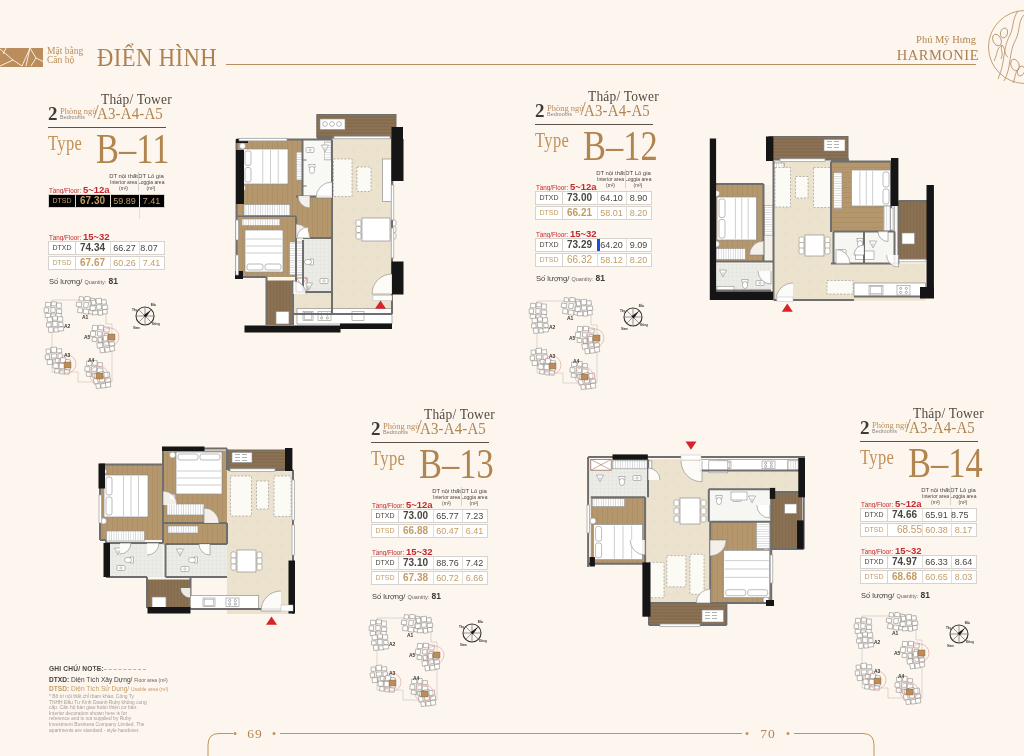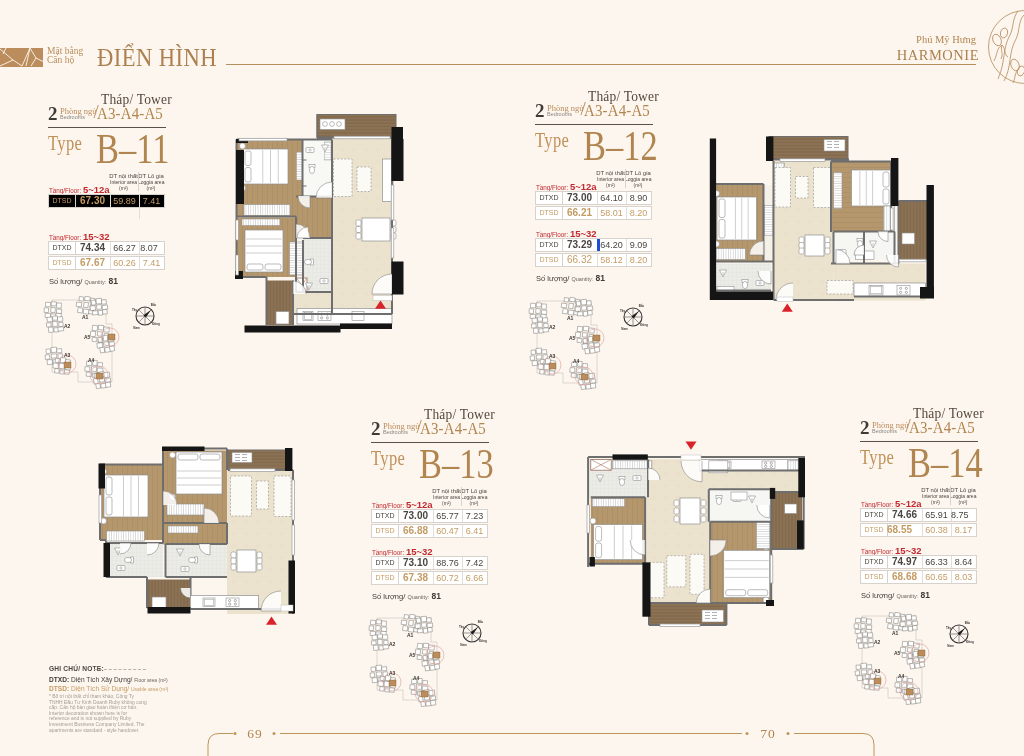--- a/index.html
+++ b/index.html
@@ -206,21 +206,21 @@
 
 <div class="abs" style="left:861px;top:498px;font-size:6.3px;color:#c2282e">Tầng/Floor: <span style="font-size:9.5px;font-weight:700">5~12a</span></div>
 <div class="abs" style="left:860px;top:508px;width:117px;height:14px;background:#fff;border:1px solid #d7d2cb;box-sizing:border-box;">
 <div class="abs" style="left:0;top:0;width:26px;height:12px;border-right:1px solid #d7d2cb;font-size:7px;line-height:12px;text-align:center;color:#4a453f">DTXD</div>
 <div class="abs" style="left:26px;top:0;width:35px;height:12px;border-right:1px solid #e3ded7;font-size:10px;font-weight:700;line-height:12px;text-align:center;color:#4a453f">74.66</div>
 <div class="abs" style="left:61px;top:0;width:29px;height:12px;border-right:1px solid #e3ded7;font-size:9px;line-height:12px;text-align:center;color:#4a453f">65.91</div>
 <div class="abs" style="left:90px;top:0;width:16px;height:12px;font-size:9px;line-height:12px;text-align:right;color:#4a453f">8.75</div>
 </div>
 <div class="abs" style="left:860px;top:522.5px;width:117px;height:14px;background:#fff;border:1px solid #d7d2cb;box-sizing:border-box;">
 <div class="abs" style="left:0;top:0;width:26px;height:12px;border-right:1px solid #d7d2cb;font-size:7px;line-height:12px;text-align:center;color:#c49c63">DTSD</div>
-<div class="abs" style="left:26px;top:0;width:35px;height:12px;border-right:1px solid #e3ded7;font-size:10px;font-weight:700;line-height:12px;text-align:left;color:#c49c63">68.55</div>
+<div class="abs" style="left:26px;top:0;width:35px;height:12px;border-right:1px solid #e3ded7;font-size:10px;font-weight:400;line-height:12px;text-align:right;color:#c49c63">68.55</div>
 <div class="abs" style="left:61px;top:0;width:29px;height:12px;border-right:1px solid #e3ded7;font-size:9px;line-height:12px;text-align:center;color:#c49c63">60.38</div>
 <div class="abs" style="left:90px;top:0;width:25px;height:12px;font-size:9px;line-height:12px;text-align:center;color:#c49c63">8.17</div>
 </div>
 
 <div class="abs" style="left:861px;top:544.5px;font-size:6.3px;color:#c2282e">Tầng/Floor: <span style="font-size:9.5px;font-weight:700">15~32</span></div>
 <div class="abs" style="left:860px;top:555px;width:117px;height:14px;background:#fff;border:1px solid #d7d2cb;box-sizing:border-box;">
 <div class="abs" style="left:0;top:0;width:26px;height:12px;border-right:1px solid #d7d2cb;font-size:7px;line-height:12px;text-align:center;color:#4a453f">DTXD</div>
 <div class="abs" style="left:26px;top:0;width:35px;height:12px;border-right:1px solid #e3ded7;font-size:10px;font-weight:700;line-height:12px;text-align:center;color:#4a453f">74.97</div>
 <div class="abs" style="left:61px;top:0;width:29px;height:12px;border-right:1px solid #e3ded7;font-size:9px;line-height:12px;text-align:center;color:#4a453f">66.33</div>
 <div class="abs" style="left:90px;top:0;width:25px;height:12px;font-size:9px;line-height:12px;text-align:center;color:#4a453f">8.64</div>

